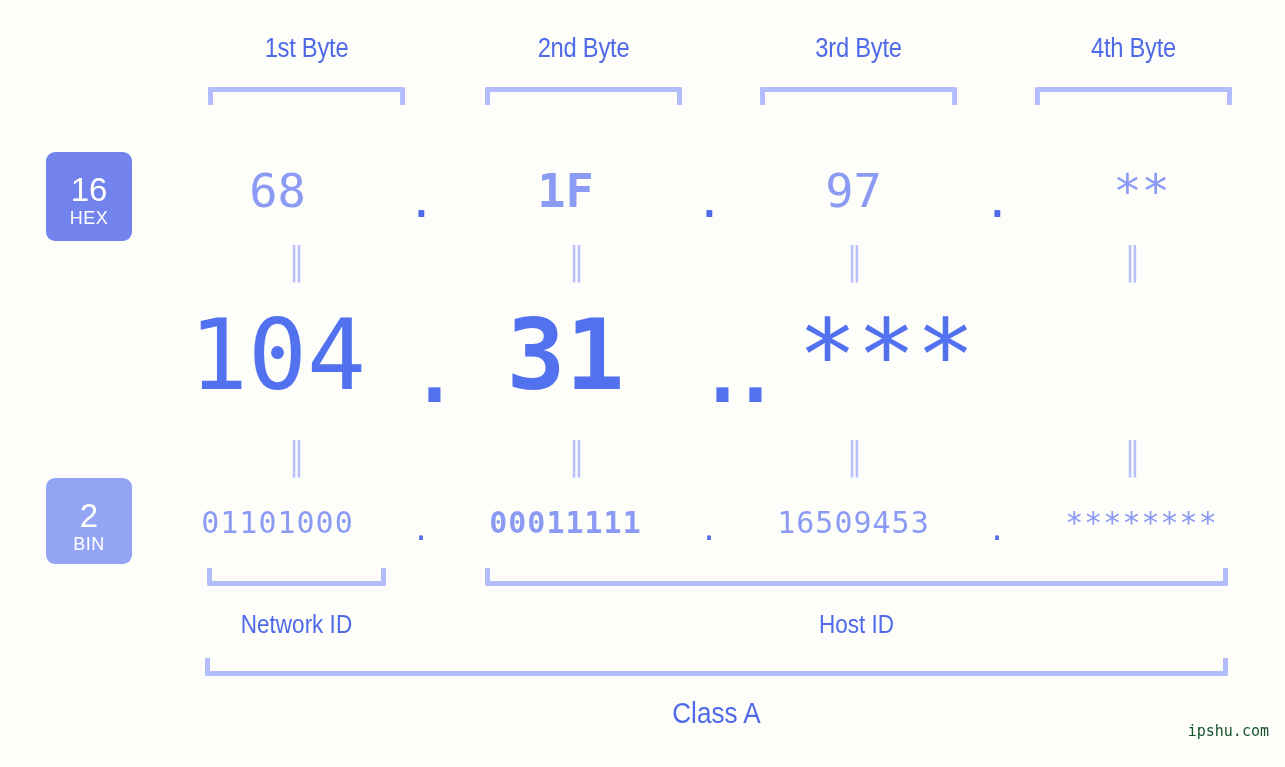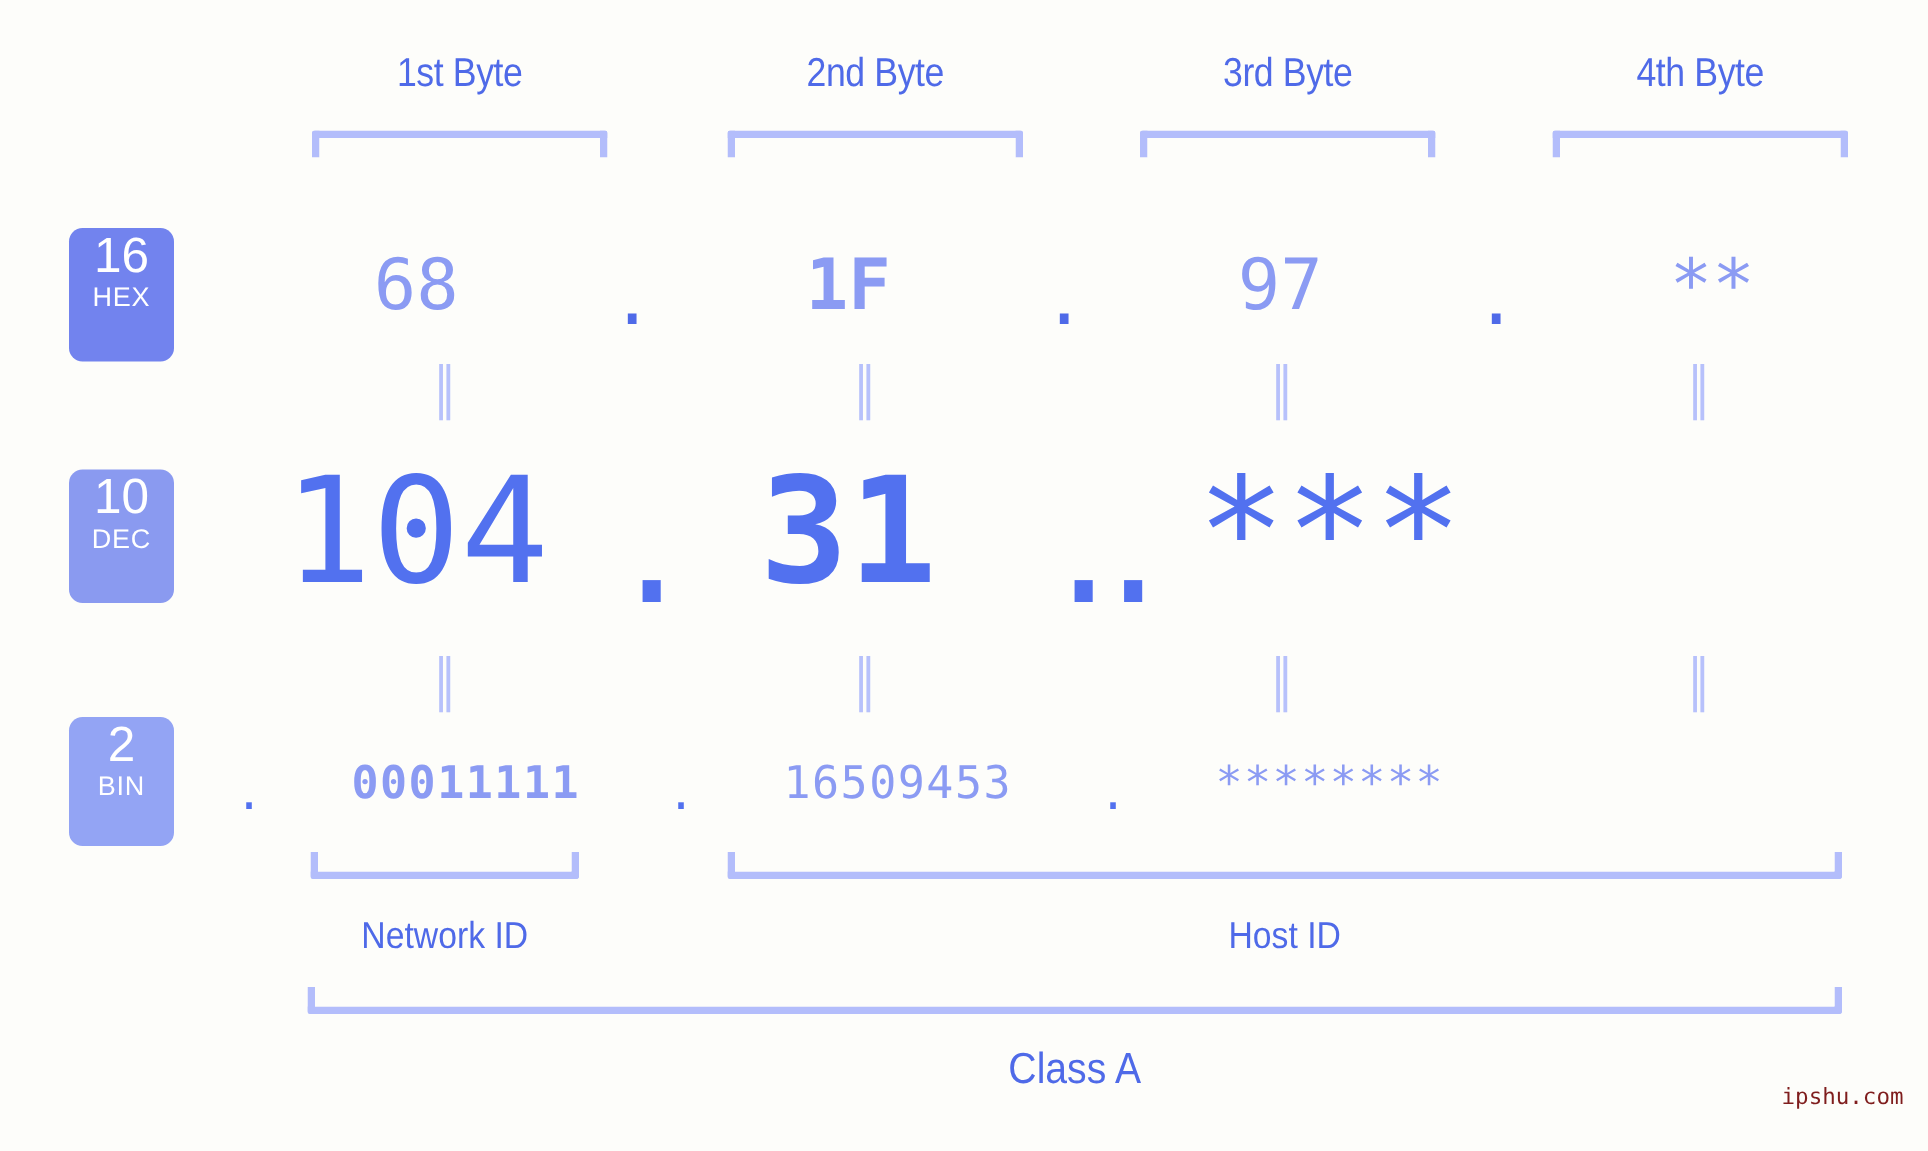--- a/index.html
+++ b/index.html
@@ -44,25 +44,25 @@
     border: 5px solid #b3bdfb;
     border-top: none;
     height: 18px;
     border-radius: 0 0 2px 2px;
   }
 
   
   .badge {
     position: absolute;
     left: 46px;
-    width: 70px;
+    width: 86px;
     border-radius: 9px;
     color: #ffffff;
     text-align: center;
-    padding-top: 0;
+    padding-top: 20px;
   }
   .badge .num {
     display: block;
     font-size: 33px;
     line-height: 35px;
     font-weight: 400;
     font-family: "Liberation Sans", sans-serif;
   }
   .badge .sys {
     display: block;
@@ -180,21 +180,21 @@
     transform: scaleX(0.9);
   }
 
   
   #watermark {
     position: absolute;
     right: 16px;
     bottom: 27px;
     font-family: "DejaVu Sans Mono", monospace;
     font-size: 15px;
-    color: #7f1d1d;
+    color: #14532d;
     letter-spacing: 0px;
   }
 </style>
 </head>
 <body>
 
 <div id="stage">
 
   <div class="byte-label" style="left:208px; width:197px;">1st Byte</div>
   <div class="byte-label" style="left:485px; width:197px;">2nd Byte</div>
@@ -203,24 +203,20 @@
 
   <div class="bracket-down" style="left:208px; top:87px; width:197px;"></div>
   <div class="bracket-down" style="left:485px; top:87px; width:197px;"></div>
   <div class="bracket-down" style="left:760px; top:87px; width:197px;"></div>
   <div class="bracket-down" style="left:1035px; top:87px; width:197px;"></div>
 
   <div class="badge" id="badge-hex">
     <span class="num">16</span>
     <span class="sys">HEX</span>
   </div>
-  <div class="badge" id="badge-dec">
-    <span class="num">10</span>
-    <span class="sys">DEC</span>
-  </div>
   <div class="badge" id="badge-bin">
     <span class="num">2</span>
     <span class="sys">BIN</span>
   </div>
 
   <div class="row" id="row-hex">
     <div class="cell c1">68</div>
     <div class="sep s">.</div>
     <div class="cell c2">1F</div>
     <div class="sep s">.</div>
@@ -242,20 +238,21 @@
     <div class="sep s">.</div>
     <div class="cell c4">***</div>
   </div>
 
   <div class="eqmark" style="left:289px; top:440px;">‖</div>
   <div class="eqmark" style="left:569px; top:440px;">‖</div>
   <div class="eqmark" style="left:847px; top:440px;">‖</div>
   <div class="eqmark" style="left:1125px; top:440px;">‖</div>
 
   <div class="row" id="row-bin">
+    <div class="cell c1">01101000</div>
     <div class="sep s">.</div>
     <div class="cell c2">00011111</div>
     <div class="sep s">.</div>
     <div class="cell c3">16509453</div>
     <div class="sep s">.</div>
     <div class="cell c4">********</div>
   </div>
 
   <div class="bracket-up" style="left:207px; top:568px; width:179px;"></div>
   <div class="bracket-up" style="left:485px; top:568px; width:743px;"></div>

